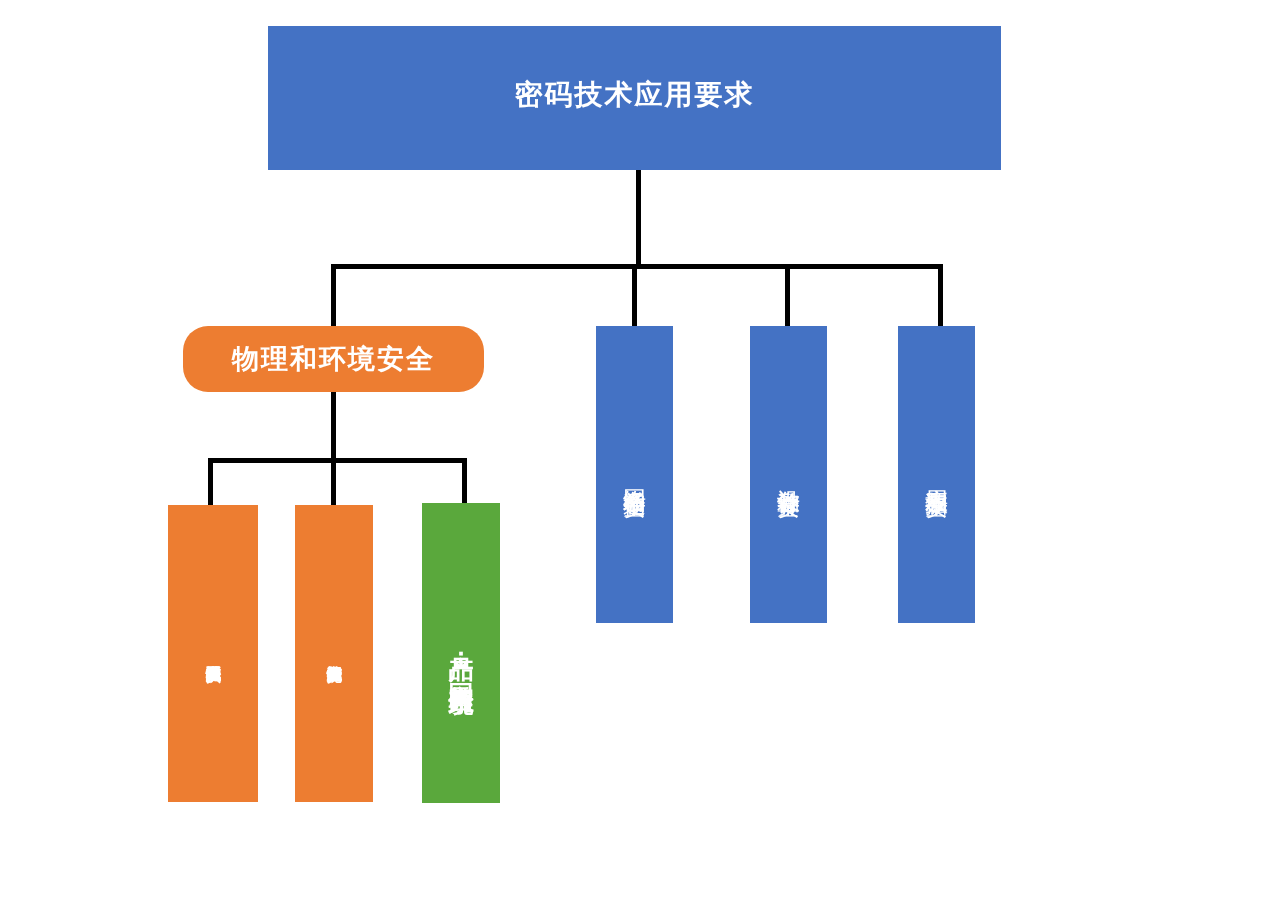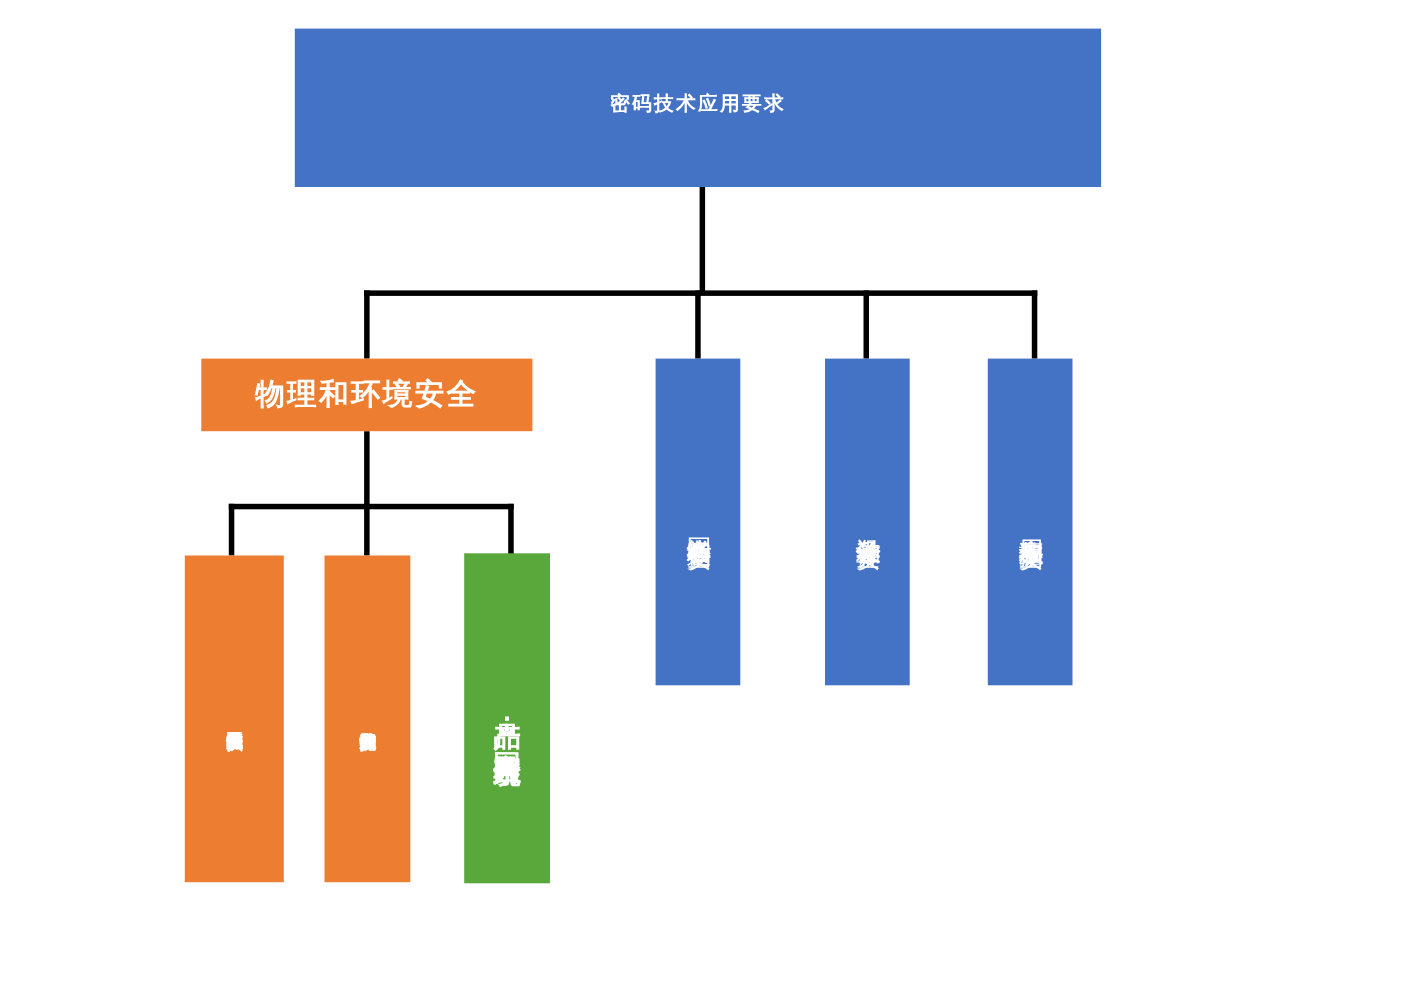--- a/index.html
+++ b/index.html
@@ -45,31 +45,32 @@
   #node-root {
     left: 268px;
     top: 26px;
     width: 733px;
     height: 144px;
     flex-direction: column;
     justify-content: space-around;
     padding: 12px 0 18px 0;
   }
   #node-root .label {
-    font-size: 18px;
+    font-size: 28px;
     font-weight: bold;
     letter-spacing: 2px;
   }
 
   
   #node-physical {
     left: 183px;
     top: 326px;
     width: 301px;
     height: 66px;
+    border-radius: 25px;
   }
   #node-physical .label {
     font-size: 27px;
     font-weight: bold;
     letter-spacing: 2px;
   }
 
   
   .vert {
     writing-mode: vertical-rl;

